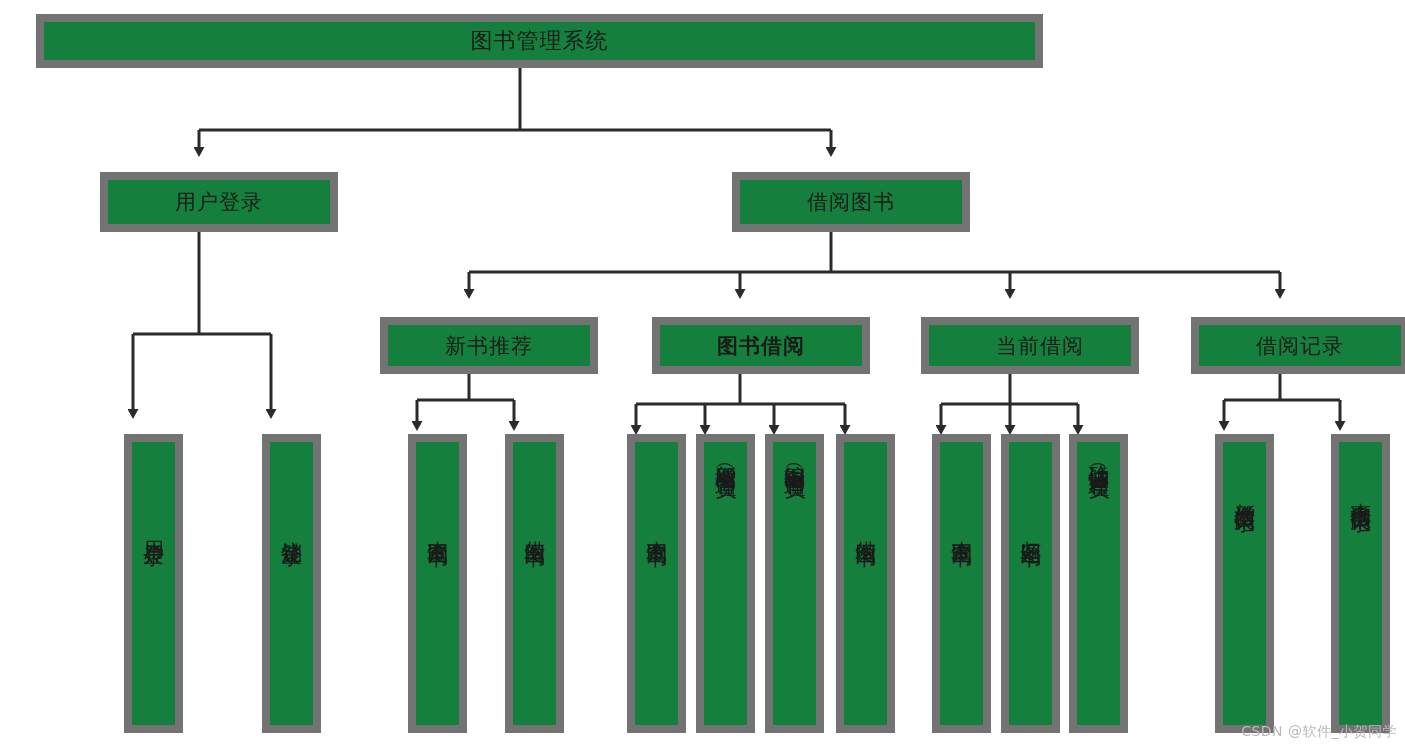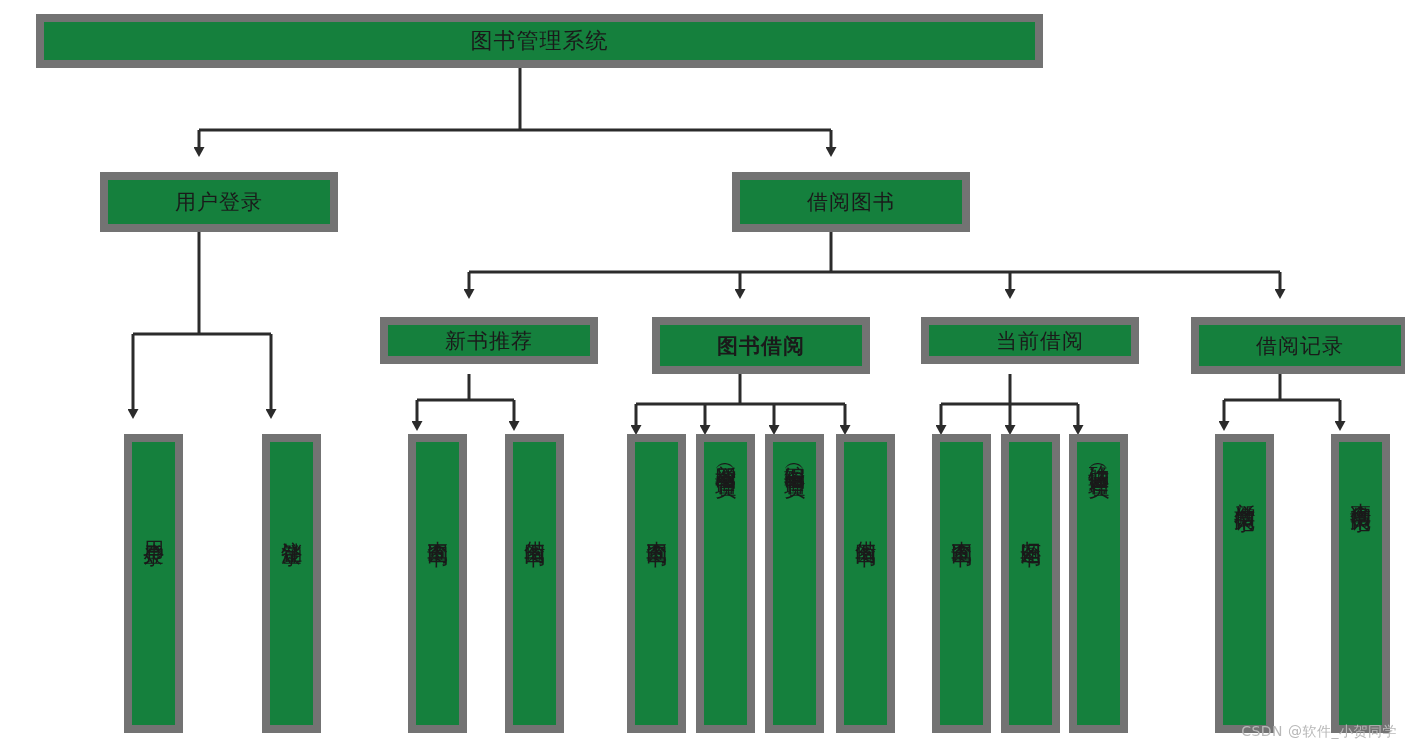--- a/index.html
+++ b/index.html
@@ -128,27 +128,27 @@
     <span>图书管理系统</span>
   </div>
 
   <div class="node horizontal" style="left:80px; top:172px; width:238px; height:60px;">
     <span>用户登录</span>
   </div>
   <div class="node horizontal" style="left:712px; top:172px; width:238px; height:60px;">
     <span>借阅图书</span>
   </div>
 
-  <div class="node horizontal" style="left:360px; top:317px; width:218px; height:47px;">
+  <div class="node horizontal" style="left:360px; top:317px; width:218px; height:57px;">
     <span>新书推荐</span>
   </div>
   <div class="node horizontal" style="left:632px; top:317px; width:218px; height:57px;font-weight:bold;">
     <span>图书借阅</span>
   </div>
-  <div class="node horizontal" style="left:901px; top:317px; width:218px; height:47px;padding-left:20px;">
+  <div class="node horizontal" style="left:901px; top:317px; width:218px; height:57px;padding-left:20px;">
     <span>当前借阅</span>
   </div>
   <div class="node horizontal" style="left:1171px; top:317px; width:218px; height:57px;">
     <span>借阅记录</span>
   </div>
 
   <div class="node vertical" style="left:104px; top:434px; width:59px; height:299px; padding-top:82px;">
     <span class="vlabel">用户登录</span>
   </div>
   <div class="node vertical" style="left:242px; top:434px; width:59px; height:299px; padding-top:82px;">

